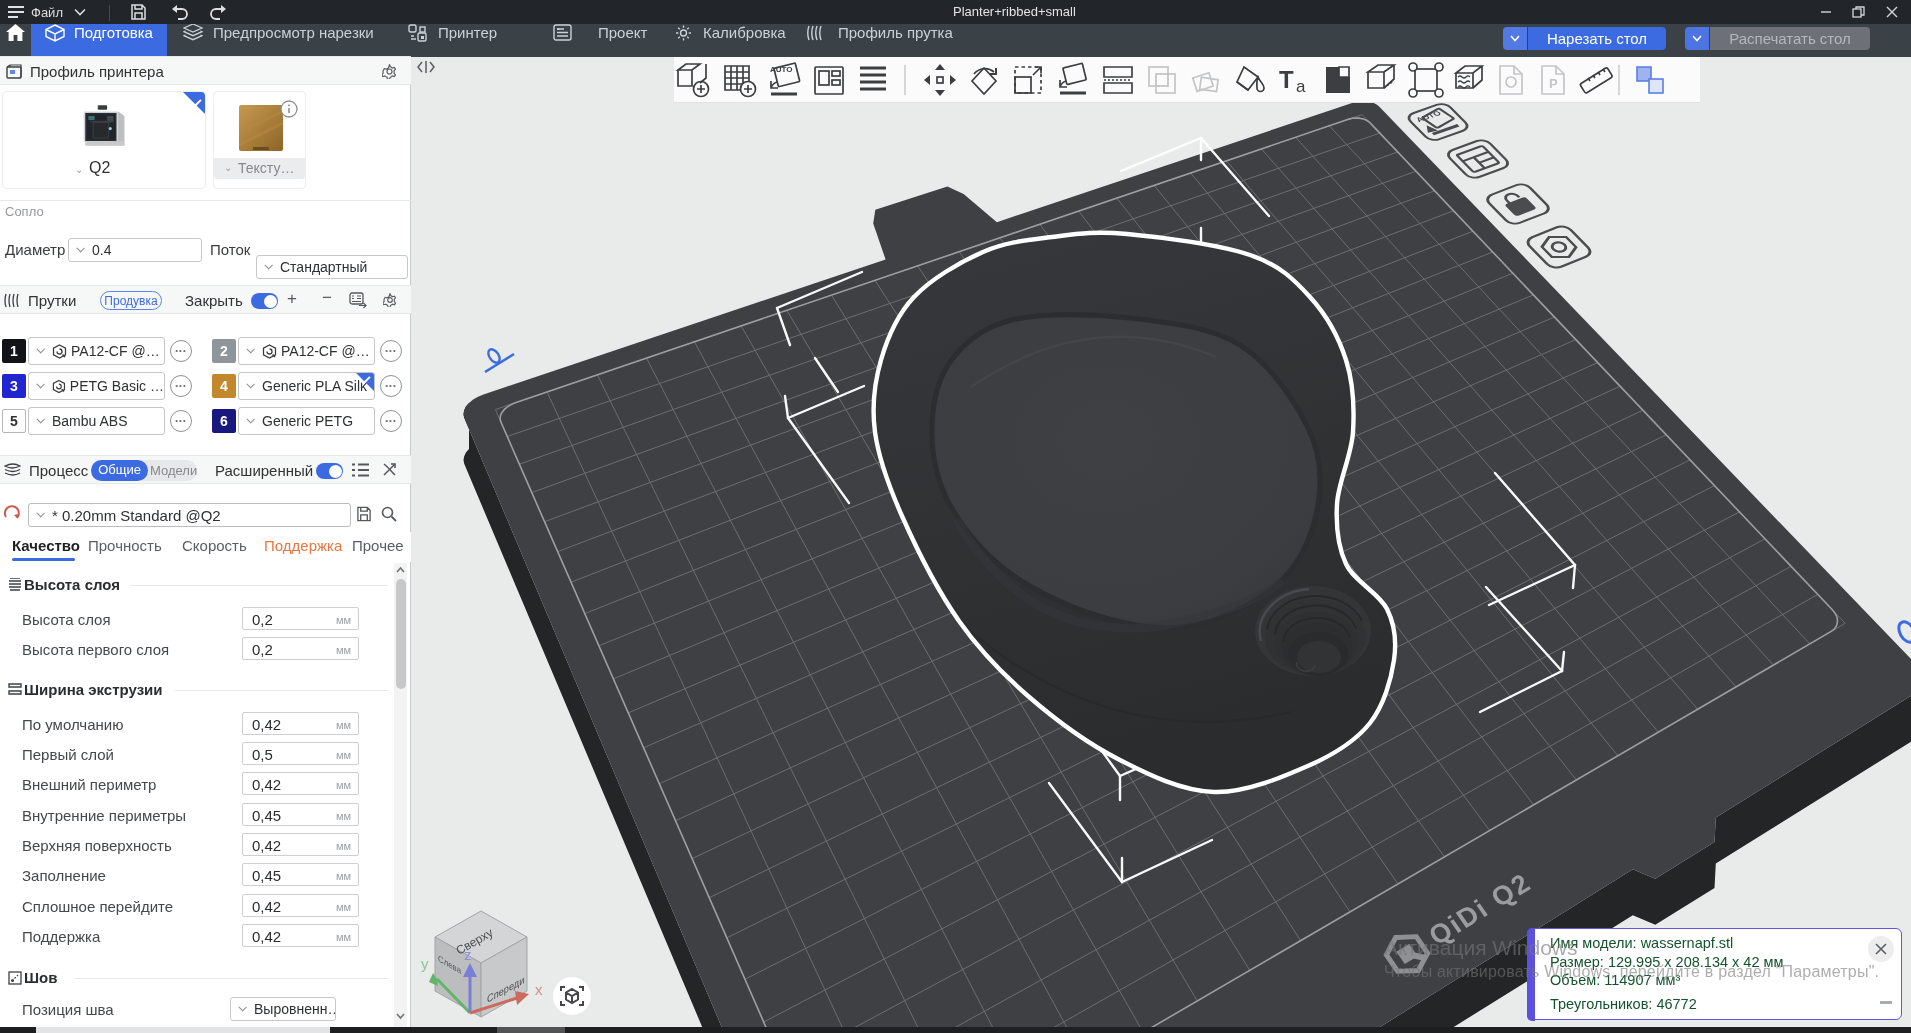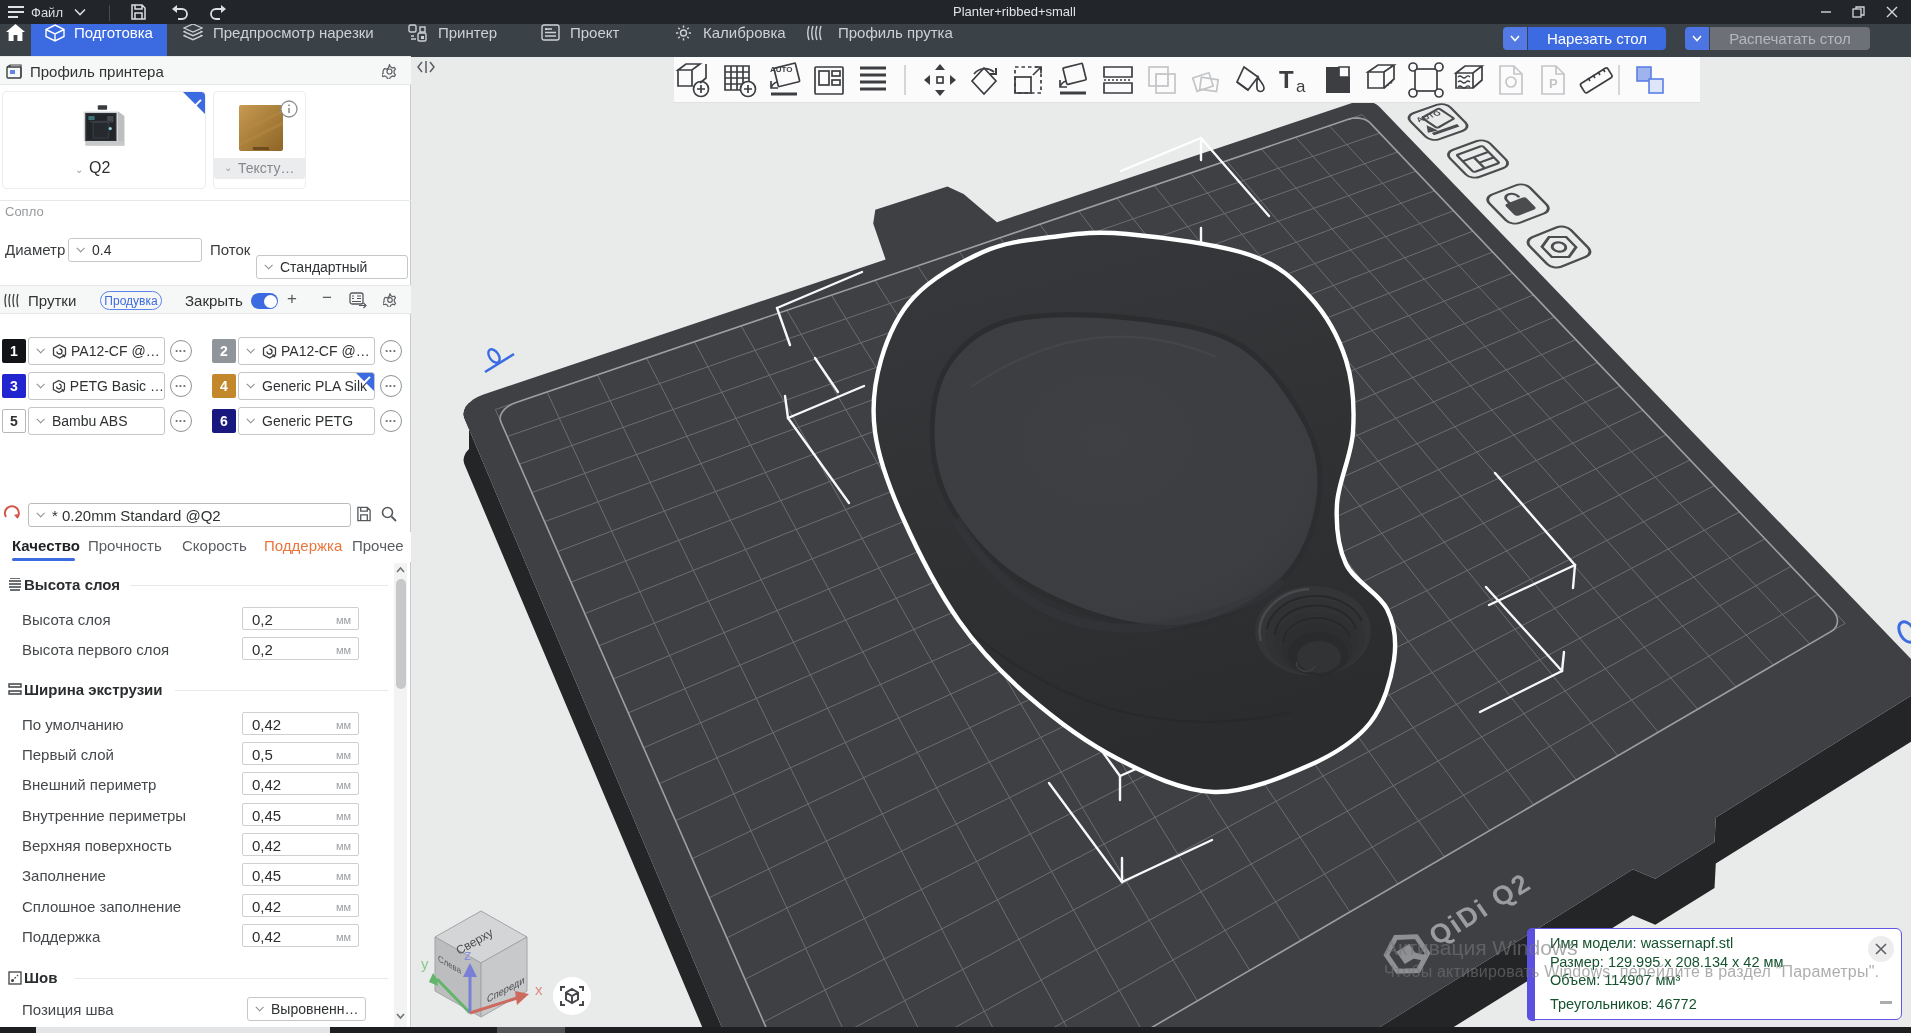--- a/index.html
+++ b/index.html
@@ -128,21 +128,21 @@
   <div class="tab" style="left:408px;gap:10px">
     <svg width="20" height="18" viewBox="0 0 20 18">
           <rect x="1" y="1" width="7" height="7" rx="1.5" fill="none" stroke="#ccd1d6" stroke-width="1.4"></rect>
           <rect x="12" y="3" width="5" height="5" fill="none" stroke="#ccd1d6" stroke-width="1.4"></rect>
           <rect x="10" y="9" width="8" height="8" rx="1.5" fill="none" stroke="#ccd1d6" stroke-width="1.4"></rect>
           <rect x="13" y="12" width="3" height="3" fill="#ccd1d6"></rect>
           <path d="M3 12 h3 M3 15 h5" stroke="#ccd1d6" stroke-width="1.4"></path>
         </svg>
     <span>Принтер</span>
   </div>
-  <div class="tab" style="left:541px;gap:10px">
+  <div class="tab" style="left:553px;gap:26px">
     <svg width="19" height="17" viewBox="0 0 19 17">
           <rect x="1" y="1" width="17" height="15" rx="2" fill="none" stroke="#ccd1d6" stroke-width="1.4"></rect>
           <path d="M4 5 h7 M4 8.5 h11 M4 12 h11" stroke="#ccd1d6" stroke-width="1.4"></path>
           <rect x="4" y="4.5" width="2.5" height="1.5" fill="#ccd1d6"></rect>
         </svg>
     <span>Проект</span>
   </div>
   <div class="tab" style="left:674px;gap:10px">
     <svg width="19" height="18" viewBox="0 0 19 18">
           <circle cx="9.5" cy="9" r="3" fill="none" stroke="#ccd1d6" stroke-width="1.4"></circle>
@@ -281,20 +281,38 @@
  <div class="fcombo" style="left:238px;top:315px"><span class="chev"></span>Generic PLA Silk<div class="corner-check" style="border-left-width:18px;border-top-width:18px"></div></div>
  <div class="dots" style="left:380px;top:318px"></div>
 
  <div class="fsq" style="left:2px;top:352px;background:#fff;border:1px solid #b5b7b9;color:#2e3032;line-height:22px">5</div>
  <div class="fcombo" style="left:28px;top:350px"><span class="chev"></span>Bambu ABS</div>
  <div class="dots" style="left:170px;top:353px"></div>
  <div class="fsq" style="left:212px;top:352px;background:#18187e">6</div>
  <div class="fcombo" style="left:238px;top:350px"><span class="chev"></span>Generic PETG</div>
  <div class="dots" style="left:380px;top:353px"></div>
 
+ <div class="shead" style="top:398px">
+  <svg class="abs" style="left:4px;top:7px" width="17" height="15" viewBox="0 0 17 15">
+          <path d="M1 3 q8 -4 15 0 q-8 4 -15 0 Z M1 6.5 q8 4 15 0 M1 10 q8 4 15 0" fill="none" stroke="#3e4144" stroke-width="1.3"></path>
+        </svg>
+  <div class="t" style="left:29px">Процесс</div>
+  <div class="abs" style="left:91px;top:3.5px;width:106px;height:21px;background:#e7e8ea;border-radius:11px"></div>
+  <div class="abs" style="left:91px;top:3.5px;width:57px;height:21px;background:#3c6ae0;border-radius:11px;color:#fff;font-size:13px;text-align:center;line-height:20px">Общие</div>
+  <div class="abs" style="left:150px;top:7px;font-size:13px;color:#85888c">Модели</div>
+  <div class="abs" style="left:215px;top:6px;font-size:15px;color:#303234">Расширенный</div>
+  <div class="toggle" style="left:316px;top:7px"></div>
+  <svg class="abs" style="left:352px;top:7px" width="17" height="14" viewBox="0 0 17 14">
+          <path d="M0 1.5 h3 M0 7 h3 M0 12.5 h3 M6 1.5 h11 M6 7 h11 M6 12.5 h11" stroke="#55585c" stroke-width="1.8"></path>
+        </svg>
+  <svg class="abs" style="left:382px;top:6px" width="16" height="16" viewBox="0 0 16 16">
+          <path d="M2 13 L13 2 M2 2 c4 3 7 7 11 11" fill="none" stroke="#55585c" stroke-width="1.5"></path>
+          <path d="M9 2 h4 v4" fill="none" stroke="#55585c" stroke-width="1.5"></path>
+        </svg>
+ </div>
 
  <svg class="abs" style="left:3px;top:448px" width="17" height="17" viewBox="0 0 17 17">
         <path d="M3 12 a7 7 0 1 1 11 1" fill="none" stroke="#d0574a" stroke-width="2"></path>
         <path d="M14 13 l1-4 -4 1 z" fill="#d0574a"></path>
       </svg>
  <div class="combo" style="left:28px;top:446px;width:323px;height:24px;border-color:#b9bbbd;font-size:15px"><span class="chev"></span>* 0.20mm Standard @Q2</div>
  <svg class="abs" style="left:356px;top:449px" width="16" height="16" viewBox="0 0 17 16">
         <path d="M2 1 h10 l3 3 v11 h-13 z M5 1 v4 h7 v-4 M5 15 v-6 h7 v6" stroke="#55585c" stroke-width="1.4" fill="none"></path>
       </svg>
  <svg class="abs" style="left:381px;top:449px" width="16" height="16" viewBox="0 0 16 16">
@@ -374,21 +392,21 @@
         <div class="u">мм</div>
       </div>
  <div class="prow" style="top:804px">
         <div class="pl">Заполнение</div>
       </div>
  <div class="inp" style="left:242px;top:806px">
         <div class="v">0,45</div>
         <div class="u">мм</div>
       </div>
  <div class="prow" style="top:835px">
-        <div class="pl">Сплошное заполнение</div>
+        <div class="pl">Сплошное перейдите</div>
       </div>
  <div class="inp" style="left:242px;top:837px">
         <div class="v">0,42</div>
         <div class="u">мм</div>
       </div>
  <div class="prow" style="top:865px">
         <div class="pl">Поддержка</div>
       </div>
  <div class="inp" style="left:242px;top:867px">
         <div class="v">0,42</div>
@@ -398,21 +416,21 @@
  <svg class="abs" style="left:8px;top:914px" width="14" height="14" viewBox="0 0 14 14">
         <rect x="1" y="1" width="12" height="12" fill="none" stroke="#3e4144" stroke-width="1.3"></rect>
         <path d="M4 10 L10 4" stroke="#3e4144" stroke-width="1.2" stroke-dasharray="2 1.5"></path>
         <circle cx="4.5" cy="9.5" r="1.5" fill="#3e4144"></circle>
       </svg>
  <div class="sect" style="left:24px;top:912px">Шов</div>
  <div class="hairline" style="left:75px;top:921px;width:313px"></div>
  <div class="prow" style="top:938px">
         <div class="pl">Позиция шва</div>
       </div>
- <div class="combo" style="left:247px;top:940px;width:119px;height:24px"><span class="chev"></span>Выровненн…</div>
+ <div class="combo" style="left:230px;top:940px;width:106px;height:24px"><span class="chev"></span>Выровненн…</div>
 
  <div class="abs" style="left:394px;top:506px;width:13px;height:465px;background:#f3f3f4"></div>
  <div class="abs" style="left:395.5px;top:522px;width:10px;height:110px;background:#c7c8ca;border-radius:5px"></div>
  <svg class="abs" style="left:396px;top:509px" width="9" height="8" viewBox="0 0 9 8">
         <path d="M1 6 L4.5 2 L8 6" stroke="#717477" stroke-width="1.6" fill="none"></path>
       </svg>
  <svg class="abs" style="left:396px;top:955px" width="9" height="8" viewBox="0 0 9 8">
         <path d="M1 2 L4.5 6 L8 2" stroke="#717477" stroke-width="1.6" fill="none"></path>
       </svg>
 </div>

